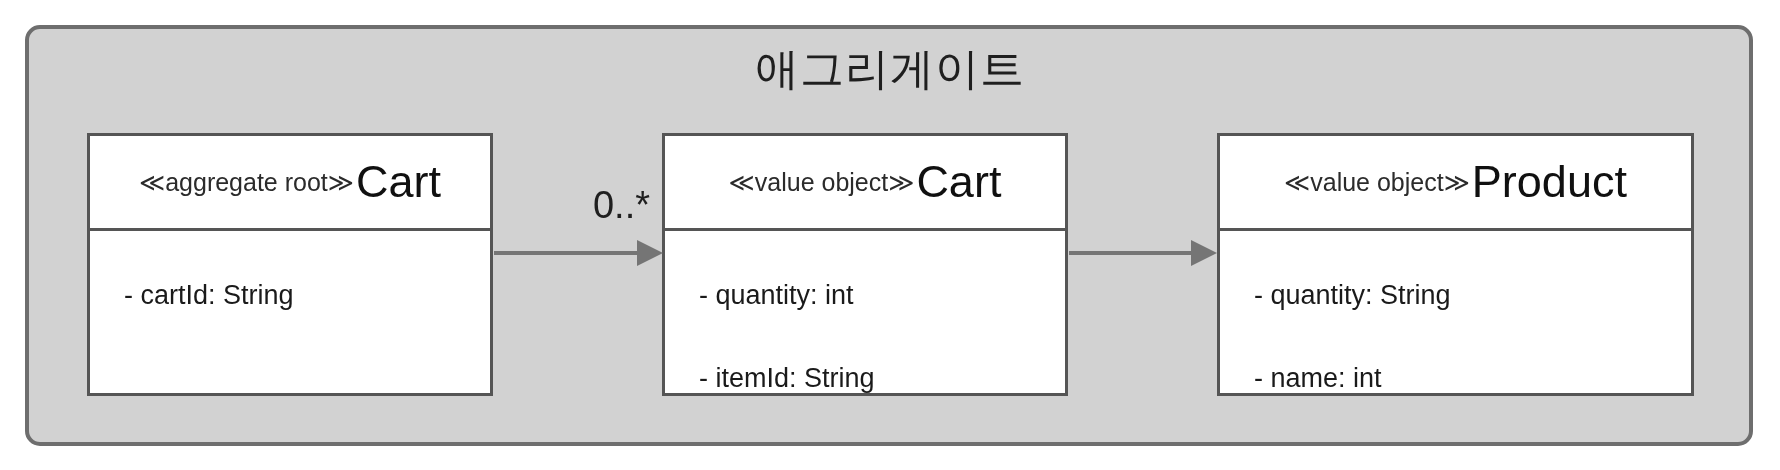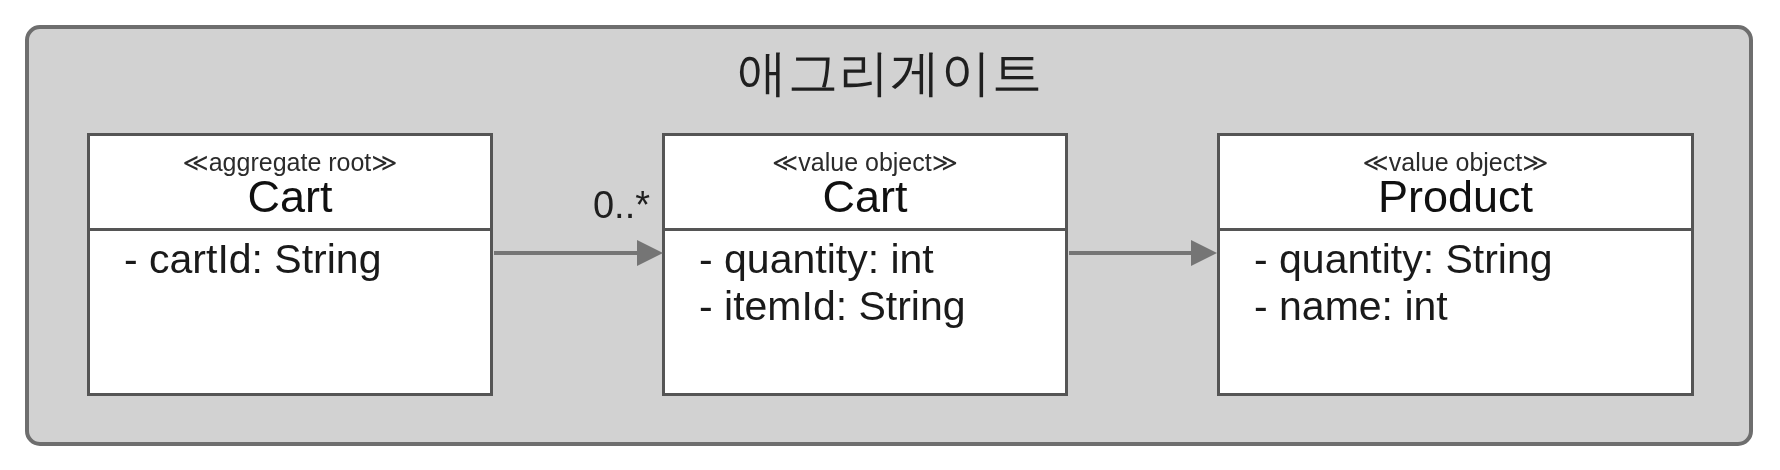--- a/index.html
+++ b/index.html
@@ -25,63 +25,64 @@
     box-sizing:border-box;
     background:var(--container-fill);
     border:4px solid var(--container-border);
     border-radius:15px;
   }
   .aggregate-title{
     position:absolute;
     left:0;top:40px;
     width:100%;
     text-align:center;
-    font-size:50px;
+    font-size:44px;
     letter-spacing:1px;
     color:#1f1f1f;
   }
   .uml-class{
     position:absolute;
     top:133px;
     height:263px;
     box-sizing:border-box;
     background:var(--box-fill);
     border:3px solid var(--box-border);
   }
   .uml-class.cart{left:87px;width:406px;}
   .uml-class.item{left:662px;width:406px;}
   .uml-class.product{left:1217px;width:477px;}
   .class-header{
     box-sizing:border-box;
     height:95px;
     border-bottom:3px solid var(--box-border);
     display:flex;
-    flex-direction:column;
+    flex-direction:row;
     align-items:center;
     justify-content:center;
     gap:2px;
   }
   .stereotype{
     font-size:25px;
     line-height:27px;
     color:#2b2b2b;
   }
   .class-name{
     font-size:45px;
     line-height:38px;
     color:#101010;
   }
   .class-attrs{
     padding:5px 10px 0 34px;
   }
   .attr{
-    font-size:41px;
+    font-size:27px;
     line-height:47px;
     color:var(--text);
     white-space:nowrap;
+    margin-top:36px;
   }
   .arrows{
     position:absolute;
     left:0;top:0;
     pointer-events:none;
   }
   .arrows line{stroke:var(--arrow);stroke-width:4;}
   .arrows polygon{fill:var(--arrow);}
   .multiplicity{
     position:absolute;

